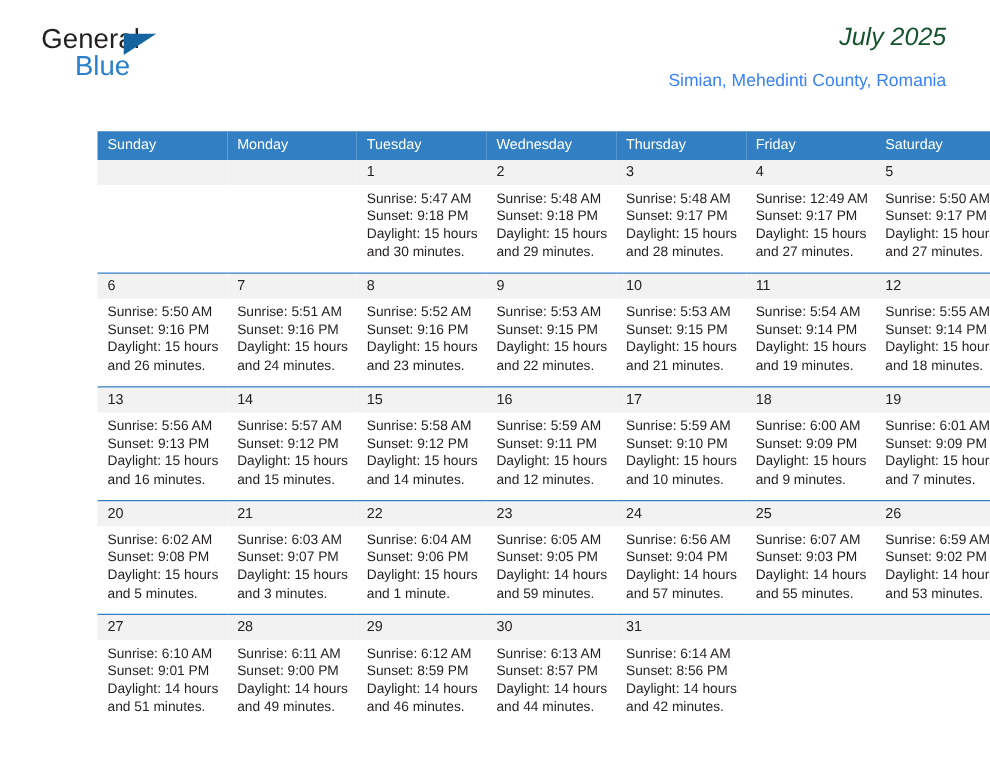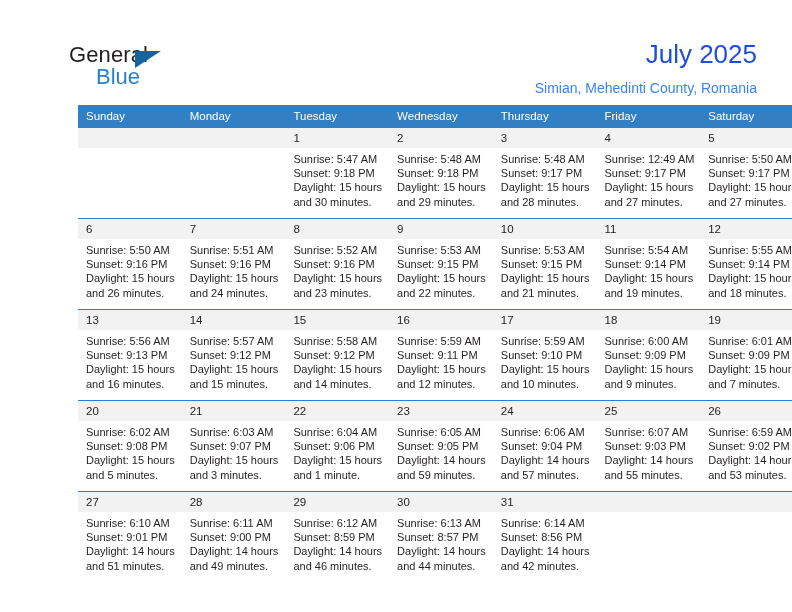--- a/index.html
+++ b/index.html
@@ -17,24 +17,23 @@
     position: relative;
     width: 792px;
     height: 612px;
     box-sizing: border-box;
   }
 
   
   .top-bar {
     position: absolute;
     left: 33px;
-    top: 38px;
+    top: 14px;
     right: 35px;
     height: 68px;
-    margin-left: 36px;
   }
   .brand {
     position: absolute;
     left: 0;
     top: 4px;
     width: 180px;
     height: 56px;
   }
   .brand-general {
     position: absolute;
@@ -64,24 +63,25 @@
     text-align: right;
   }
 
   .title-block {
     position: absolute;
     right: 0;
     top: 0;
     text-align: right;
   }
   .cal-title {
-    font-size: 26px;
-    color: #1d4ed8;
+    font-size: 20px;
+    color: #14532d;
     line-height: 32px;
     white-space: nowrap;
+    font-style: italic;
   }
   .cal-subtitle {
     font-size: 14px;
     color: #3b82f6;
     line-height: 20px;
     margin-top: 8px;
     white-space: nowrap;
   }
 
   
@@ -389,21 +389,21 @@
               <div class="cell-body">
                 <div>Sunrise: 6:05 AM</div>
                 <div>Sunset: 9:05 PM</div>
                 <div>Daylight: 14 hours</div>
                 <div>and 59 minutes.</div>
               </div>
             </td>
             <td>
               <div class="daynum">24</div>
               <div class="cell-body">
-                <div>Sunrise: 6:06 AM</div>
+                <div>Sunrise: 6:56 AM</div>
                 <div>Sunset: 9:04 PM</div>
                 <div>Daylight: 14 hours</div>
                 <div>and 57 minutes.</div>
               </div>
             </td>
             <td>
               <div class="daynum">25</div>
               <div class="cell-body">
                 <div>Sunrise: 6:07 AM</div>
                 <div>Sunset: 9:03 PM</div>

